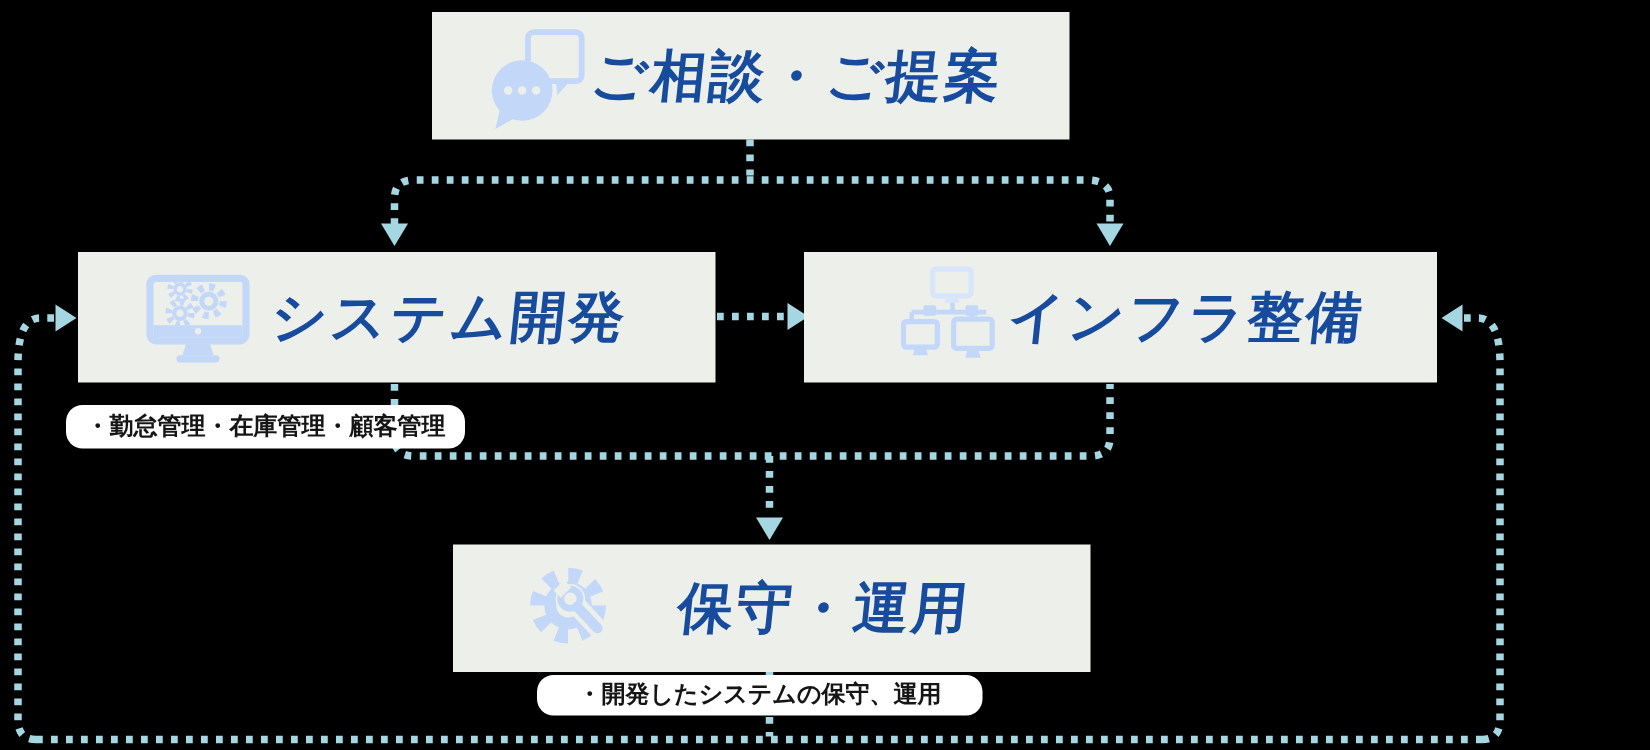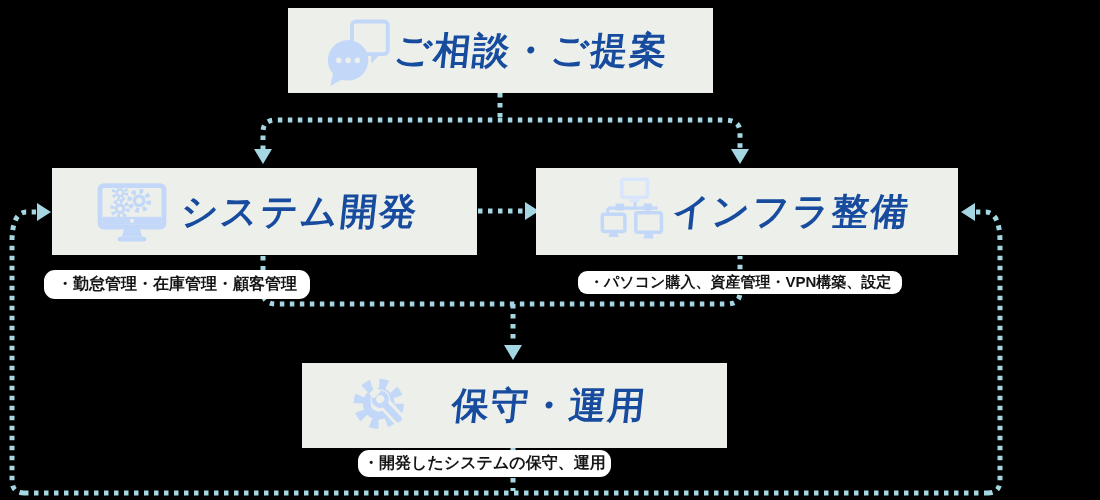--- a/index.html
+++ b/index.html
@@ -36,21 +36,21 @@
   .pill{
     position:relative;width:fit-content;white-space:nowrap;
     background:var(--pill-bg,#fff);color:var(--pill-text,#151515);
     font-weight:700;z-index:2;
   }
   #dev-notes{position:absolute;left:44px;top:270px;z-index:2;}
   #dev-notes .pill{font-size:16px;padding:4px 13px;border-radius:11px;}
   #infra-notes{position:absolute;left:578px;top:272px;z-index:2;}
   #infra-notes .pill{font-size:15px;padding:2px 11px;border-radius:9px;margin-top:-1px;}
   #maint-notes{position:absolute;left:358px;top:450px;z-index:2;}
-  #maint-notes .pill{font-size:16px;padding:3px 5px;border-radius:11px;}
+  #maint-notes .pill{font-size:16px;padding:3px 27px;border-radius:11px;}
 </style>
 </head>
 <body>
 
 <div id="canvas">
 
   <svg id="connector-svg" width="1100" height="500" viewBox="0 0 1100 500">
 
     <path class="conn" d="M500,93 V117"></path>
 
@@ -138,20 +138,19 @@
       <line x1="46" y1="43" x2="64" y2="62" stroke="var(--icon)" stroke-width="9" stroke-linecap="round"></line>
     </svg>
     <span class="node-title">保守・運用</span>
   </div>
 
   <div id="dev-notes">
     <div class="pill">・勤怠管理・在庫管理・顧客管理</div>
   </div>
 
   <div id="infra-notes">
-    <div class="pill">・パソコン購入、資産管理・VPN構築、設定</div>
   </div>
 
   <div id="maint-notes">
     <div class="pill">・開発したシステムの保守、運用</div>
   </div>
 
 </div>
 
 </body></html>

